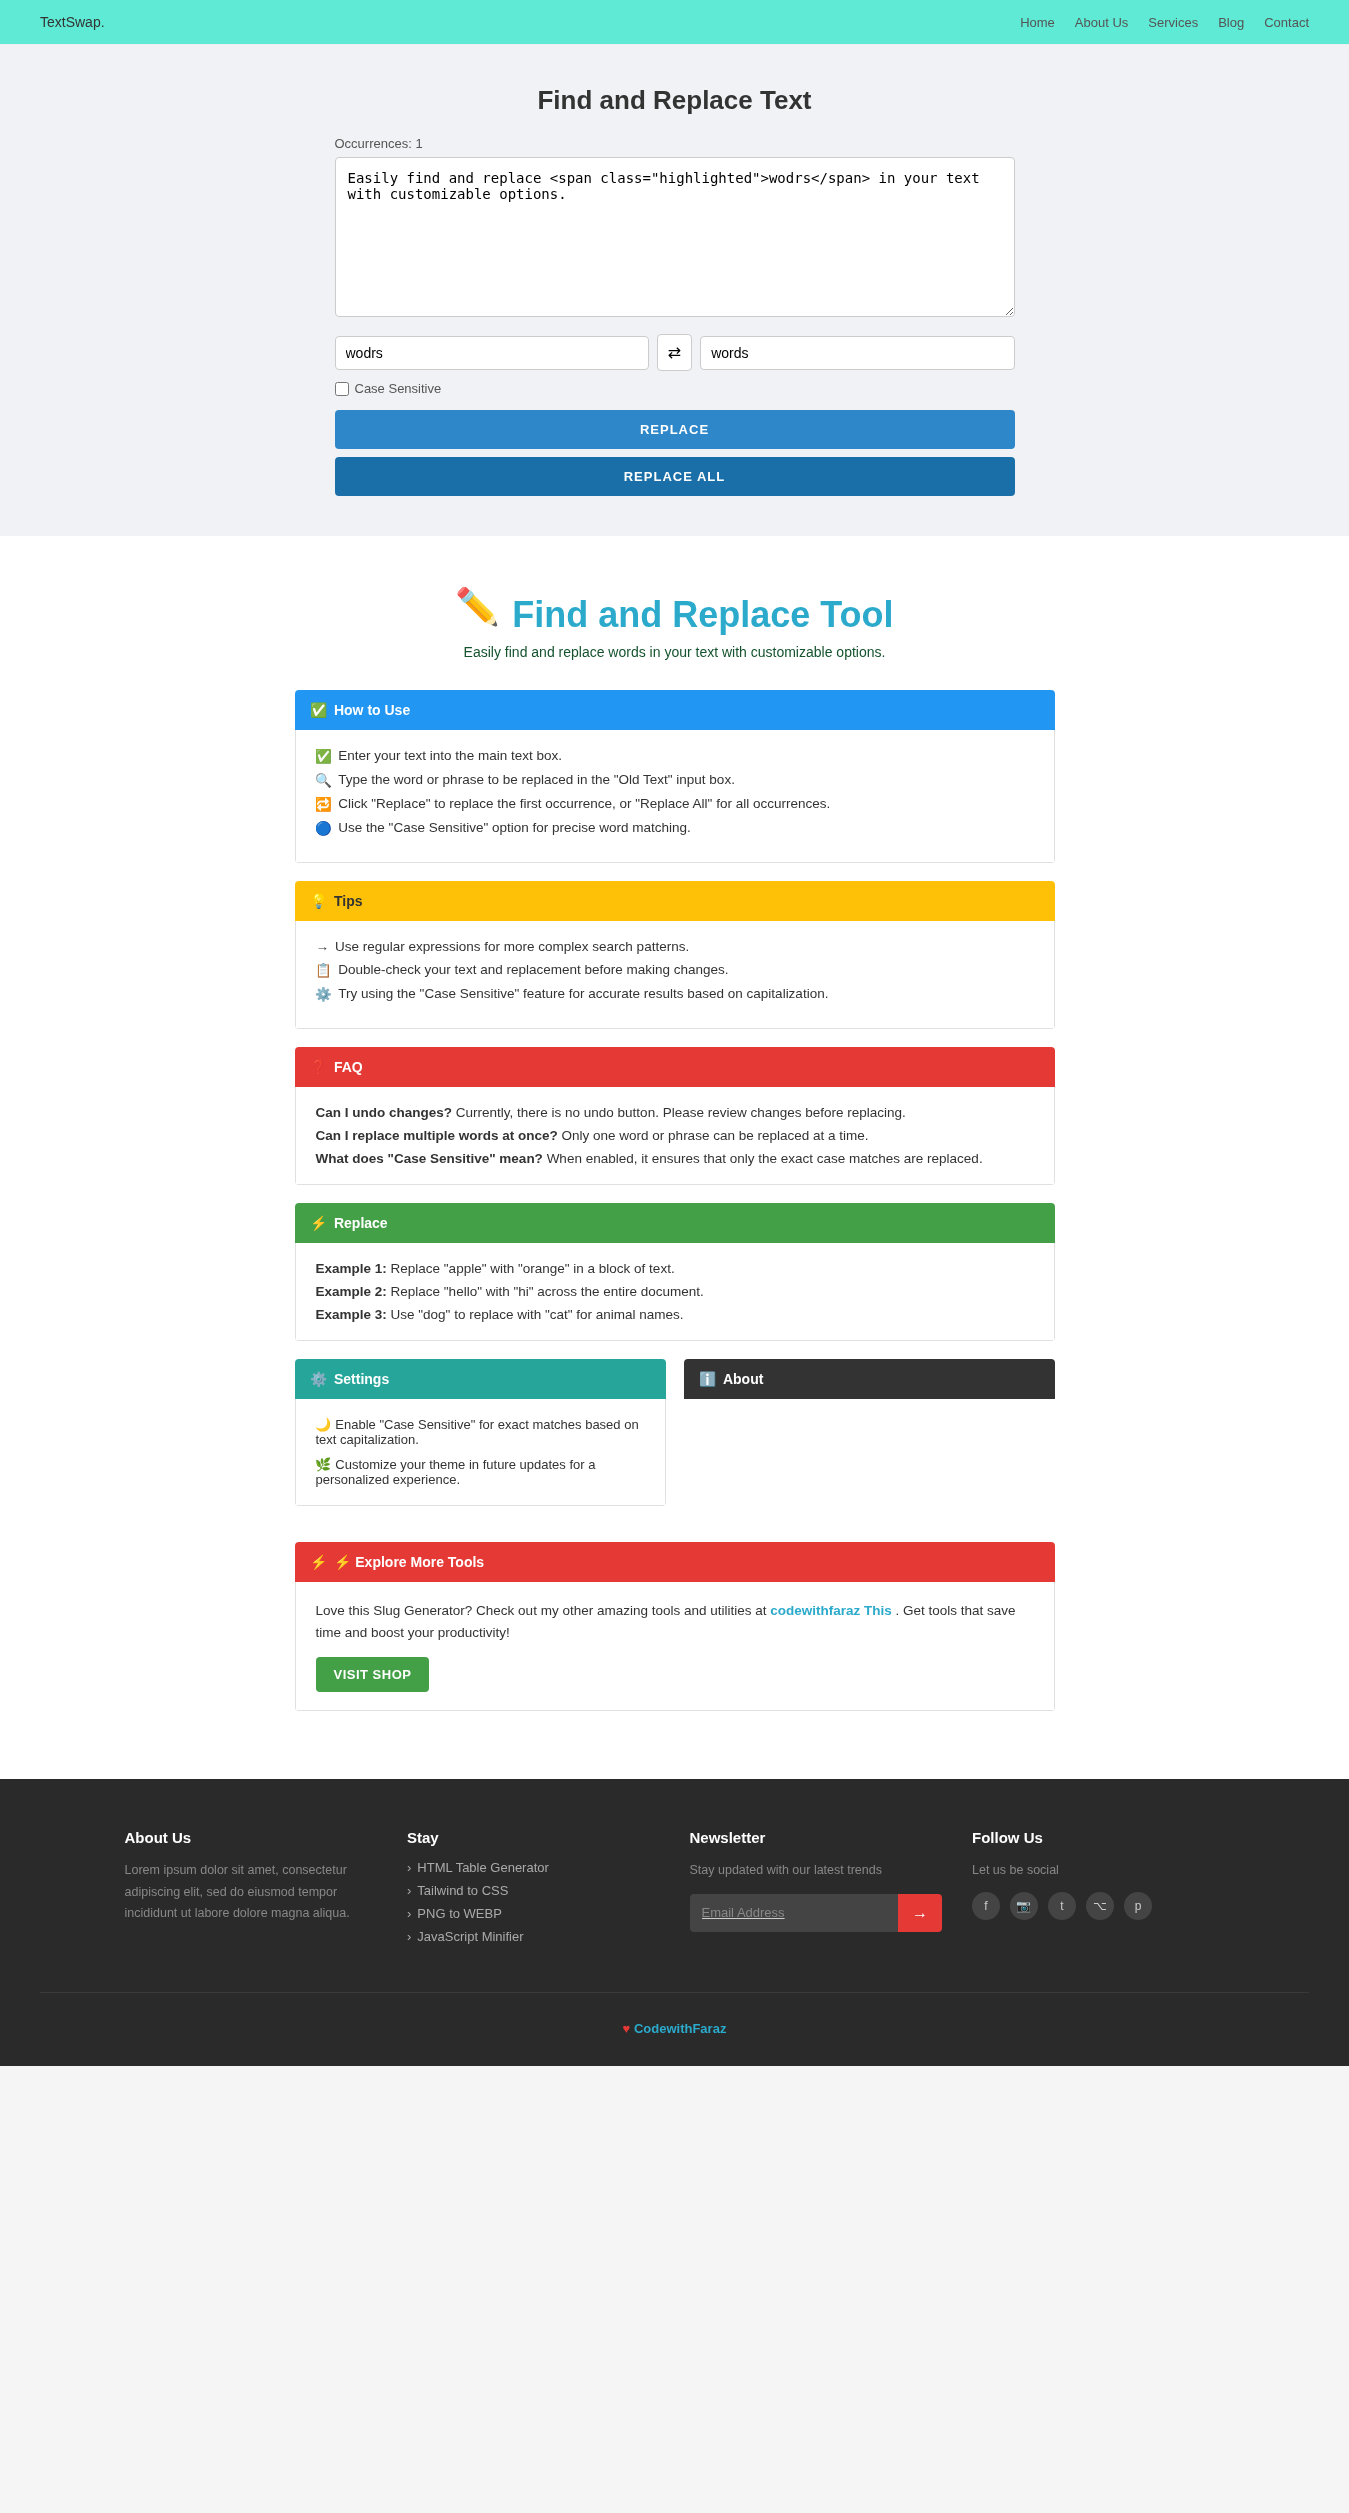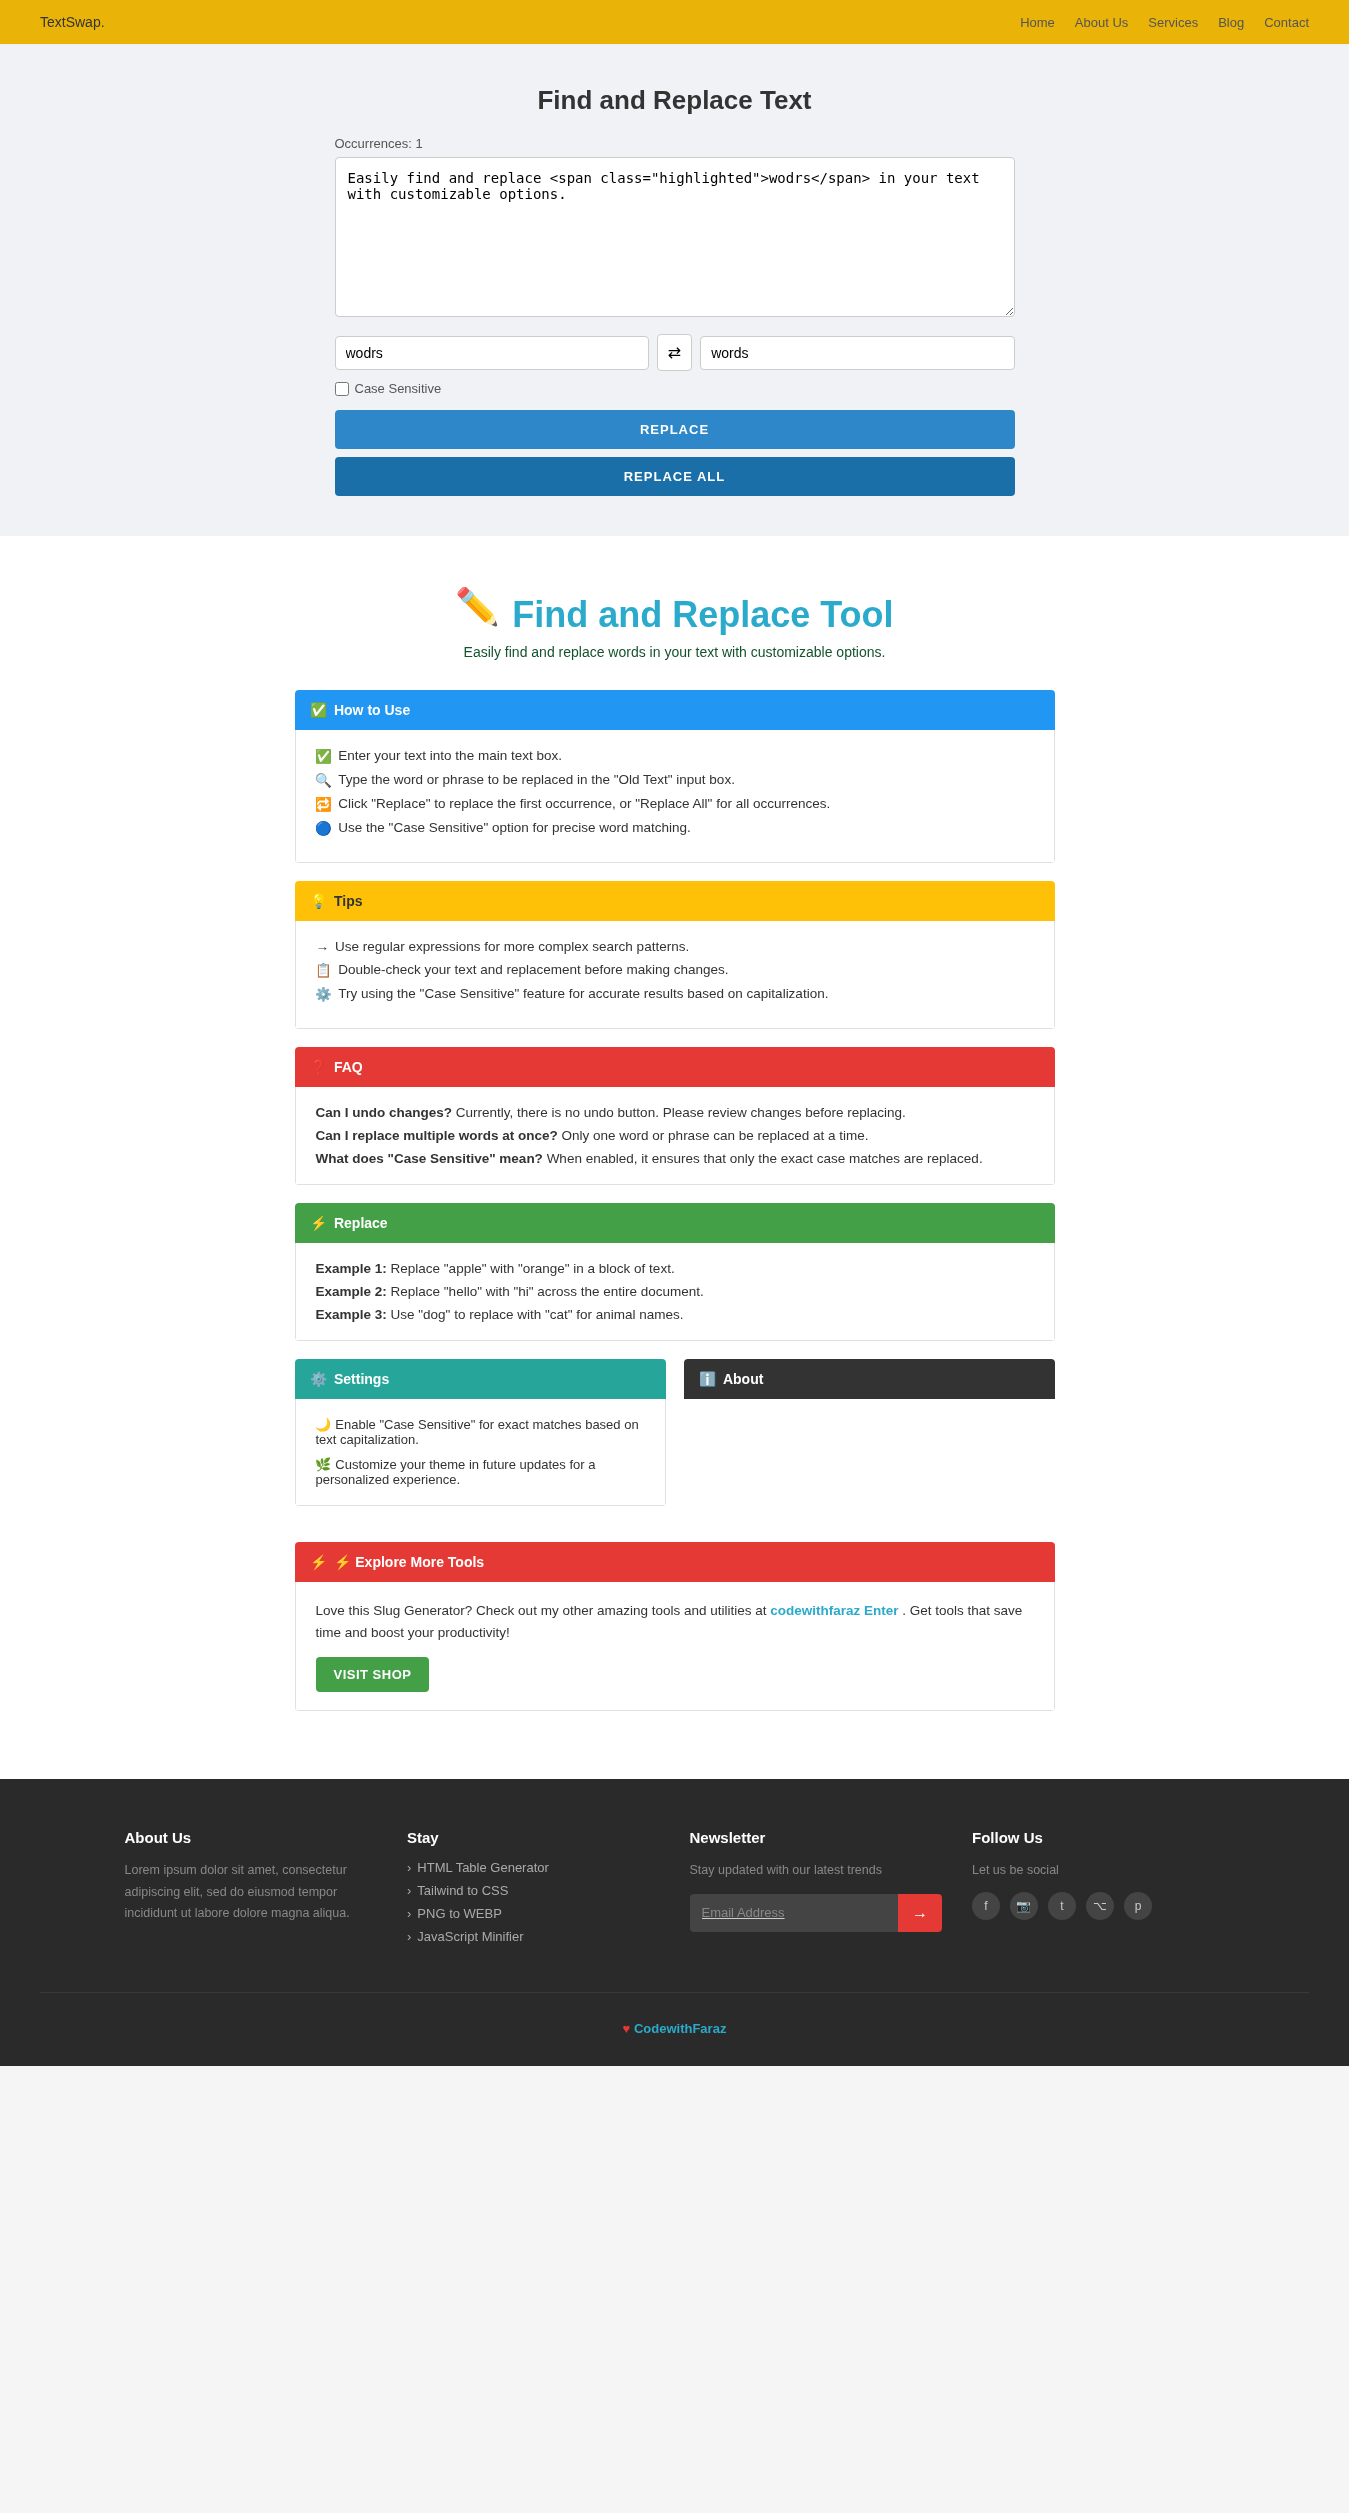--- a/index.html
+++ b/index.html
@@ -1,19 +1,19 @@
 <!DOCTYPE html>
 <html><head>
   <meta charset="utf-8">
   <style>
     * { box-sizing: border-box; margin: 0; padding: 0; }
     body { font-family: Arial, sans-serif; background: #f5f5f5; color: #333; font-size: 14px; }
 
     
-    nav { background: #eab308; padding: 14px 40px; display: flex; align-items: center; justify-content: space-between; border-bottom: 1px solid #eee; }
+    nav { background: #5eead4; padding: 14px 40px; display: flex; align-items: center; justify-content: space-between; border-bottom: 1px solid #eee; }
     .nav-links { display: flex; gap: 20px; list-style: none; }
     .nav-links a { text-decoration: none; color: #555; font-size: 13px; }
 
     
     .hero-tool { background: #f0f2f5; padding: 40px 20px; }
     .tool-container { max-width: 680px; margin: 0 auto; }
     .tool-title { text-align: center; font-size: 26px; font-weight: 600; color: #333; margin-bottom: 20px; }
     .occurrence-label { font-size: 13px; color: #555; margin-bottom: 6px; }
     .main-textarea { width: 100%; height: 160px; border: 1px solid #ccc; border-radius: 4px; padding: 12px; font-size: 14px; resize: vertical; background: #fff; }
     .replace-row { display: flex; align-items: center; gap: 8px; margin-top: 14px; }
@@ -211,21 +211,21 @@
     </div>
 
     <div class="card">
       <div class="card-header" style="background:#e53935;">
         <span>⚡</span>
         <span>⚡ Explore More Tools</span>
       </div>
       <div class="explore-body">
         <p>
           Love this Slug Generator? Check out my other amazing tools and utilities at 
-          <a class="explore-link" href="#">codewithfaraz Enter</a>
+          <a class="explore-link" href="#">codewithfaraz This</a>
           . Get tools that save time and boost your productivity!
         </p>
         <button class="visit-btn">VISIT SHOP</button>
       </div>
     </div>
 
   </div>
 </section>
 
 <footer>

